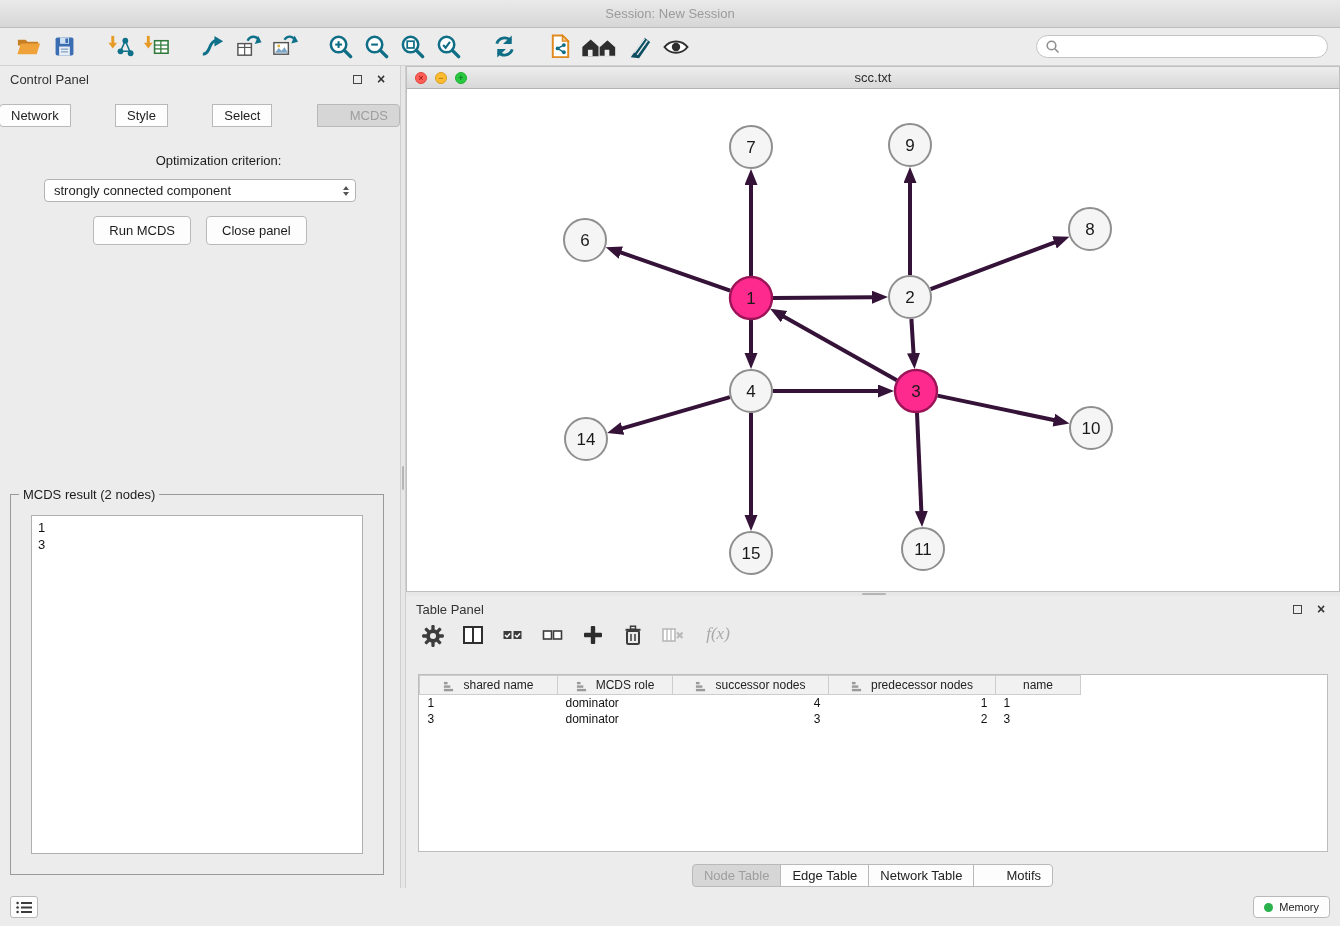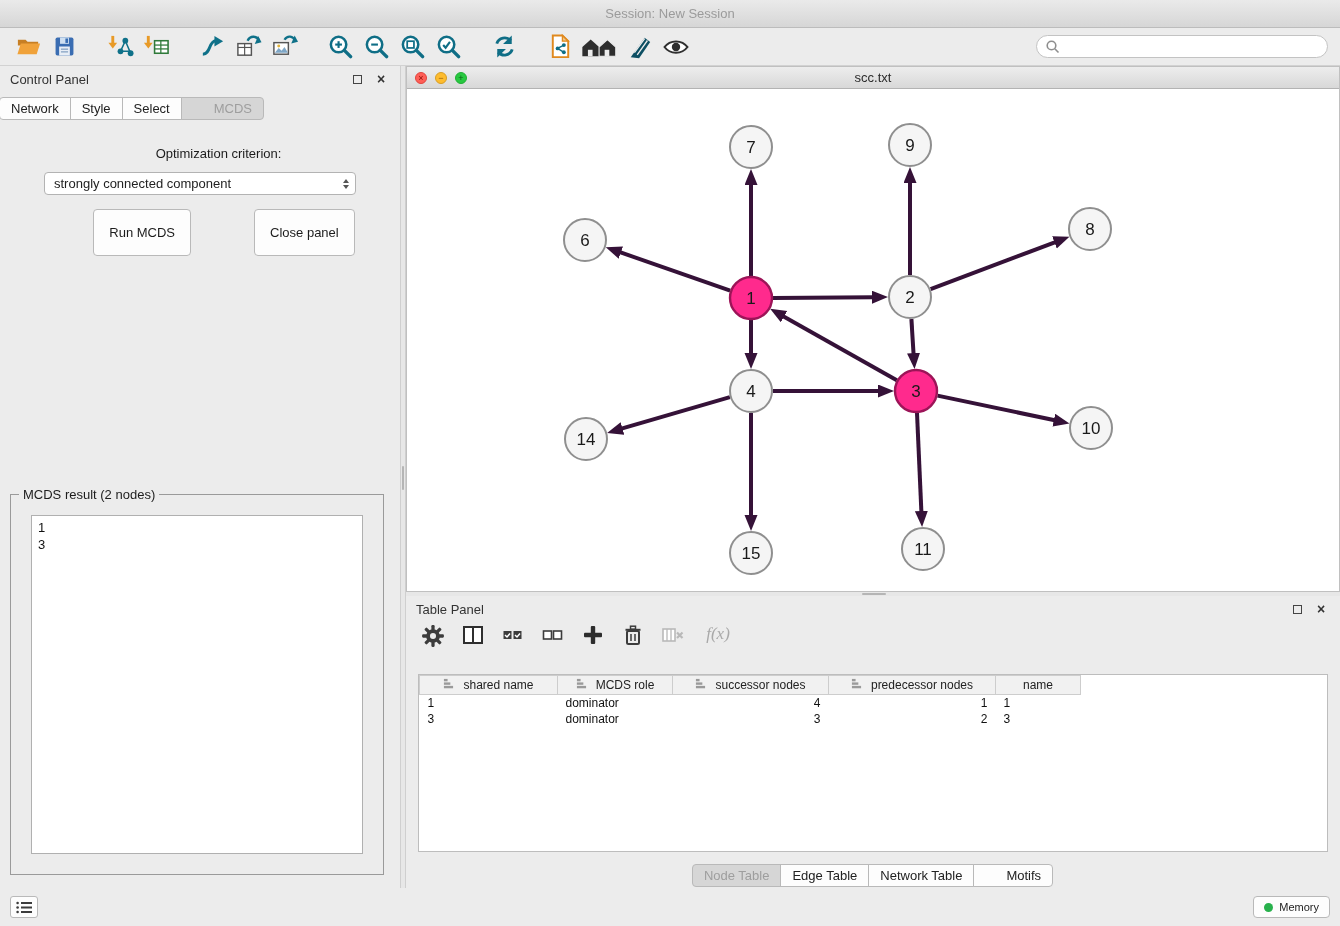--- a/index.html
+++ b/index.html
@@ -31,36 +31,36 @@
   .h-splitter .grip { position:absolute; left:456px; top:1px; width:24px; height:2px; background:#b5b5b5; border-radius:2px; }
 
   
   .control-panel { position:absolute; left:0; top:66px; width:400px; height:822px; background:#ececec; }
   .panel-header { height:26px; display:flex; align-items:center; padding:0 10px; font-size:13px; color:#333; }
   .panel-header .spacer { flex:1; }
   .panel-icon-btn { width:18px; height:18px; display:flex; align-items:center; justify-content:center;
     background:none; border:none; margin-left:6px; cursor:pointer; color:#333; font-size:14px; font-weight:bold; }
   .float-square { width:9px; height:9px; border:1.5px solid #444; display:inline-block; }
 
-  .cp-tabs { display:flex; justify-content:flex-start; margin-top:5px; }
+  .cp-tabs { display:flex; justify-content:space-between; margin-top:12px; }
   .seg-tab { border:1px solid #b9b9b9; background:#fdfdfd; font-size:13px; padding:3px 11px;
     margin-left:-1px; color:#222; cursor:pointer; font-family:"Liberation Sans",sans-serif; }
   .seg-tab:first-child { border-radius:4px 0 0 4px; }
   .seg-tab:last-child { border-radius:0 4px 4px 0;padding-left:32px; }
   .seg-tab.active { background:#d6d6d6; color:#9e9e9e; }
 
   .opt-label { text-align:center; margin-top:26px; font-size:13px; color:#1c1c1c;padding-left:37px; }
   .dropdown { margin:11px auto 0; width:312px; height:23px; background:#fff; border:1px solid #b3b3b3;
     border-radius:4px; display:flex; align-items:center; padding:0 6px 0 9px; font-size:13px; cursor:pointer; }
   .dd-arrows { margin-left:auto; display:flex; flex-direction:column; align-items:center; gap:2px; }
   .arr-up { width:0; height:0; border-left:3.5px solid transparent; border-right:3.5px solid transparent; border-bottom:4.5px solid #555; }
   .arr-down { width:0; height:0; border-left:3.5px solid transparent; border-right:3.5px solid transparent; border-top:4.5px solid #555; }
   .btn-row { display:flex; justify-content:center; gap:15px; margin-top:14px; }
   .push-btn { border:1px solid #b9b9b9; background:#fdfdfd; border-radius:4px; font-size:13px;
-    padding:15px 15px; cursor:pointer; color:#1c1c1c; font-family:"Liberation Sans",sans-serif;margin-left:48px; }
+    padding:6px 15px; cursor:pointer; color:#1c1c1c; font-family:"Liberation Sans",sans-serif; }
 
   .result-group { position:absolute; left:10px; top:428px; width:374px; height:381px;
     border:1px solid #9a9a9a; background:#ececec; padding:20px; }
   .result-legend { position:absolute; top:-8px; left:8px; background:#ececec; padding:0 4px; font-size:13px; color:#1c1c1c; }
   .result-inner { width:100%; height:100%; background:#fff; border:1px solid #b0b0b0; padding:3px 6px;
     font-size:13px; line-height:17px; color:#111; overflow:auto; }
 
   
   .view-panel { position:absolute; left:406px; top:66px; width:934px; height:526px; background:#fff; border:1px solid #c0c0c0; }
   .view-titlebar { height:22px; background:linear-gradient(#ededed,#d8d8d8); border-bottom:1px solid #b3b3b3;
@@ -73,21 +73,21 @@
   .graph-canvas { position:relative; width:100%; height:502px; background:#fff; overflow:hidden; }
 
   
   .table-panel { position:absolute; left:406px; top:596px; width:934px; height:264px; background:#ececec; }
   .tp-toolbar { position:absolute; left:12px; top:28px; display:flex; align-items:center; gap:10px; }
   .tp-tool { background:none; border:none; width:30px; height:30px; display:flex; align-items:flex-start; justify-content:center; cursor:pointer; }
   .fx { font-family:"Liberation Serif",serif; font-style:italic; font-size:17px; color:#a9a9a9; }
   .table-box { position:absolute; left:12px; top:78px; width:910px; height:178px; background:#fff; border:1px solid #bdbdbd; overflow:hidden; }
   table.node-table { border-collapse:collapse; font-size:12px; table-layout:fixed; }
   .node-table th { background:#f1f1f1; border:1px solid #cdcdcd; font-weight:normal; font-size:12px; padding:0 4px; height:19px; }
-  .th-inner { display:flex; align-items:flex-start; justify-content:center; gap:9px; }
+  .th-inner { display:flex; align-items:flex-end; justify-content:center; gap:9px; }
   .node-table td { padding:1px 8px; height:16px; font-size:12px; color:#111; white-space:nowrap; overflow:hidden; }
 
   
   .bottom-tabs { position:absolute; left:406px; top:864px; width:934px; display:flex; justify-content:center; }
 
   
   .statusbar { position:absolute; left:0; bottom:0; right:0; height:38px; display:flex;
     align-items:center; justify-content:space-between; padding:0 10px; }
   .list-btn { width:28px; height:22px; border:1px solid #b9b9b9; border-radius:3px; background:#fdfdfd;
     display:flex; align-items:center; justify-content:center; cursor:pointer; }

